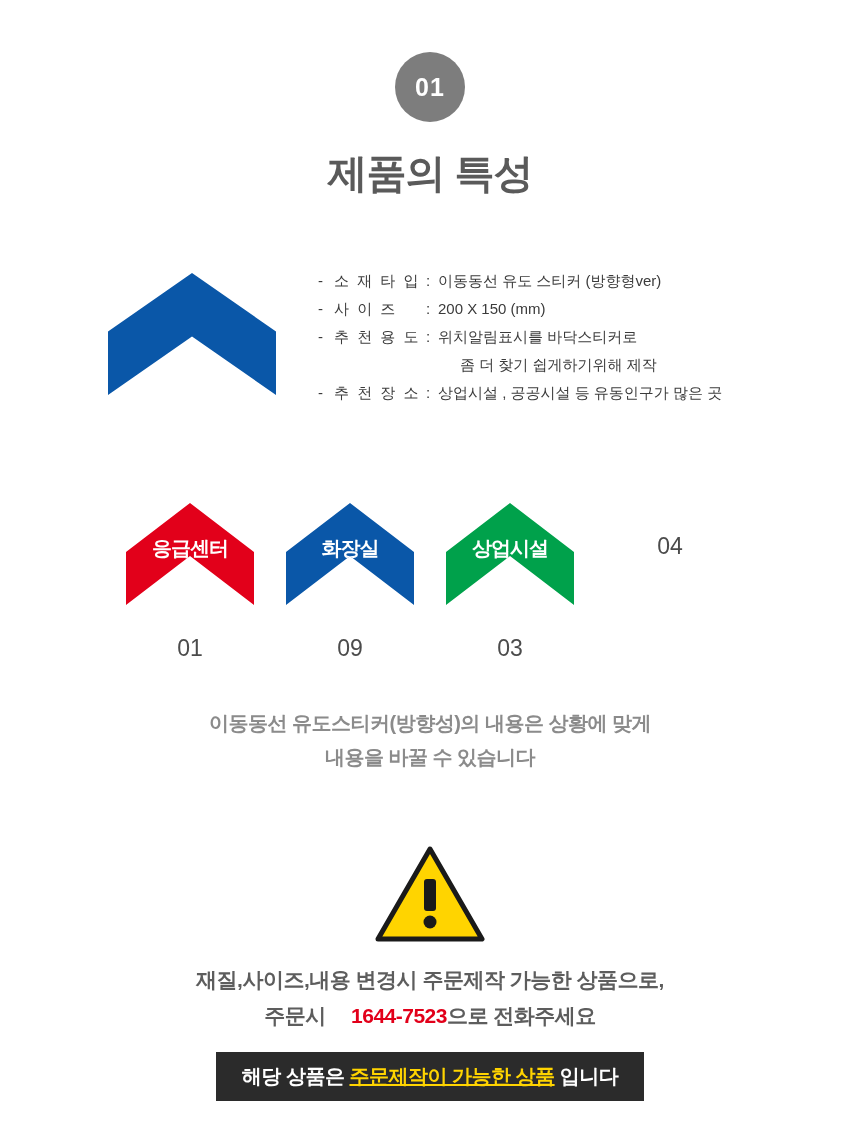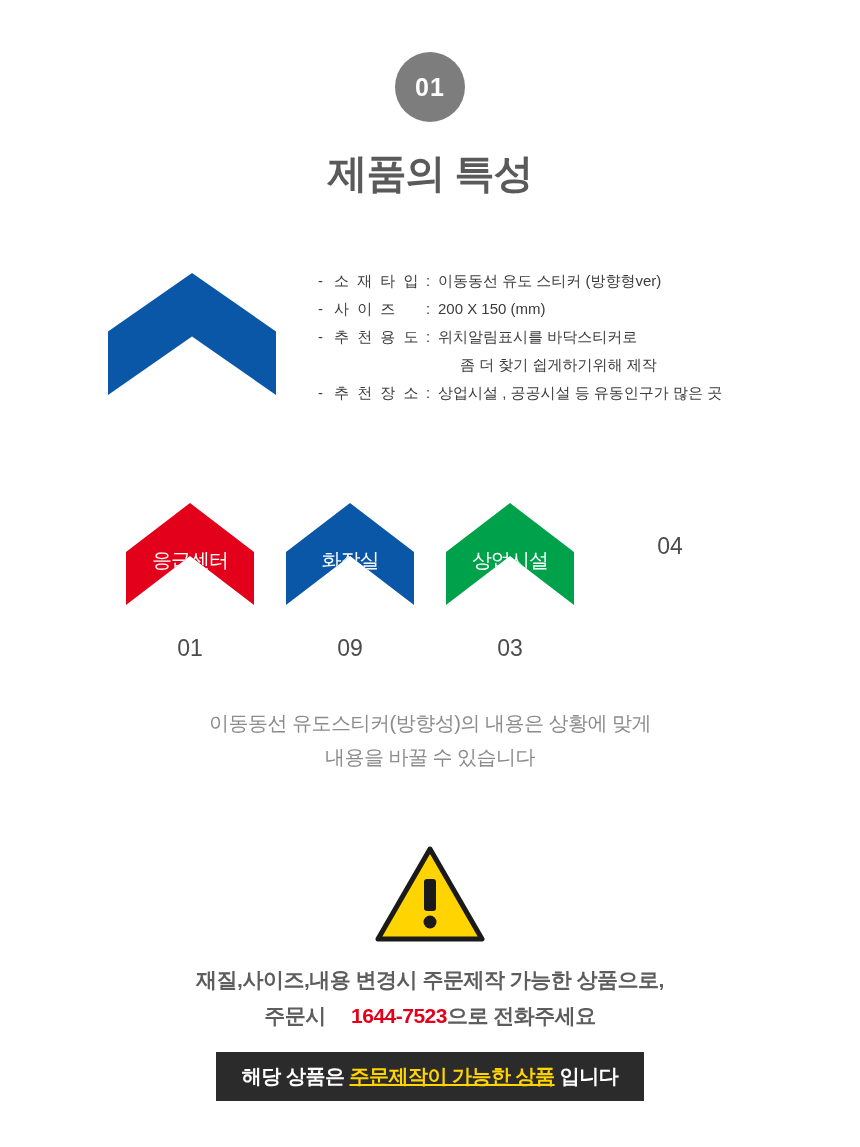--- a/index.html
+++ b/index.html
@@ -119,38 +119,39 @@
     position: relative;
     clip-path: polygon(0% 100%, 0% 48%, 50% 0%, 100% 48%, 100% 100%, 50% 52%);
     -webkit-clip-path: polygon(0% 100%, 0% 48%, 50% 0%, 100% 48%, 100% 100%, 50% 52%);
     display: flex;
     align-items: flex-start;
     justify-content: center;
   }
   .sample-chev span {
     color: #ffffff;
     font-size: 20px;
-    font-weight: normal;
+    font-weight: bold;
     letter-spacing: -1px;
-    margin-top: 44px;
+    margin-top: 32px;
   }
   .sample-num {
     margin-top: 30px;
     font-size: 23px;
     color: #4b4b4b;
   }
 
   
   .note {
     margin-top: 44px;
     text-align: center;
     font-size: 20px;
     line-height: 34px;
     color: #8b8b8b;
     letter-spacing: -0.5px;
+    font-weight: bold;
   }
 
   
   .warning-wrap {
     margin-top: 72px;
     text-align: center;
   }
   .warn-icon {
     display: inline-block;
   }

